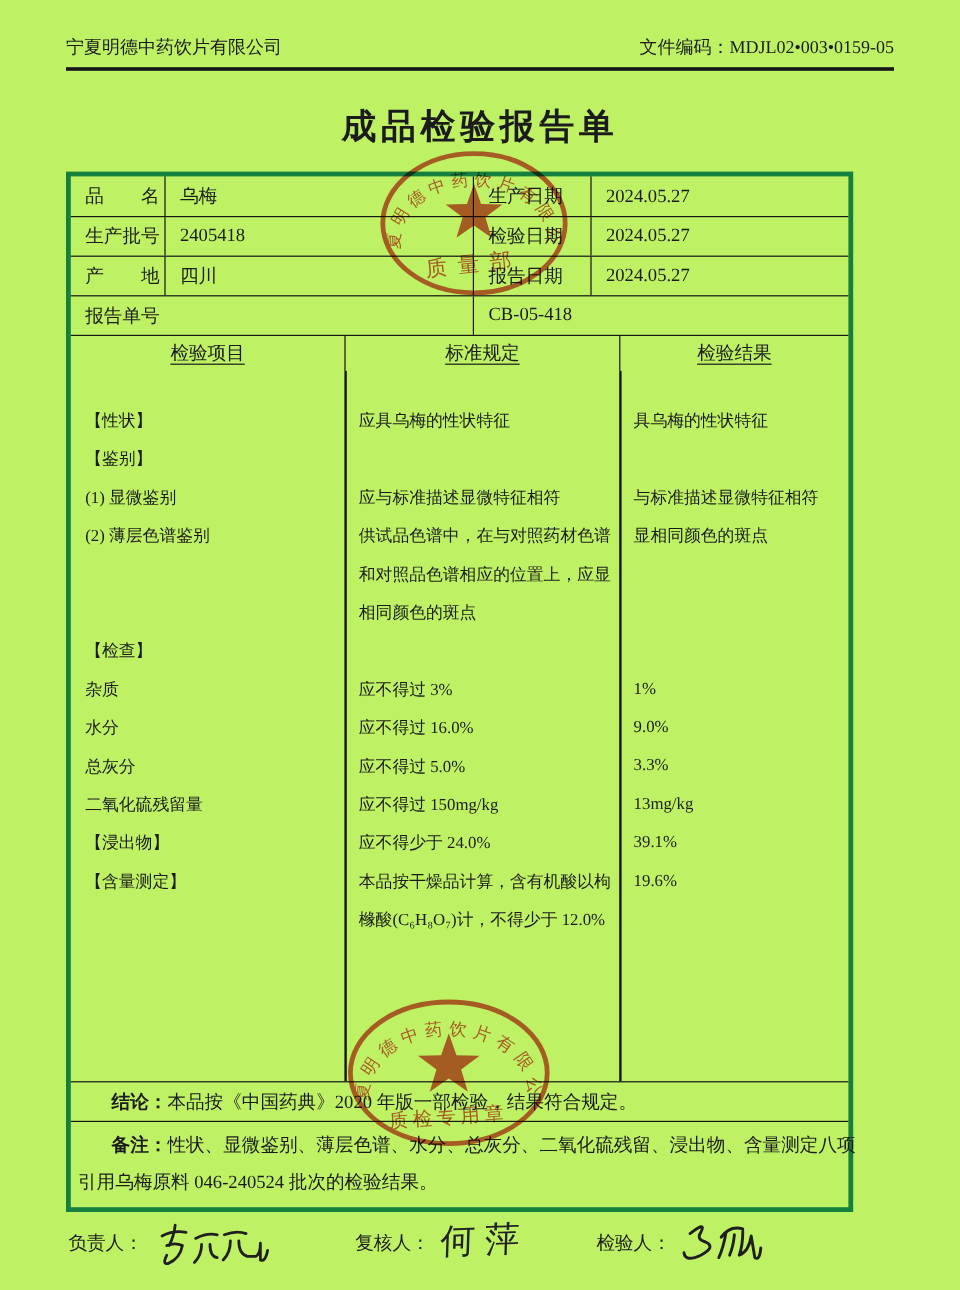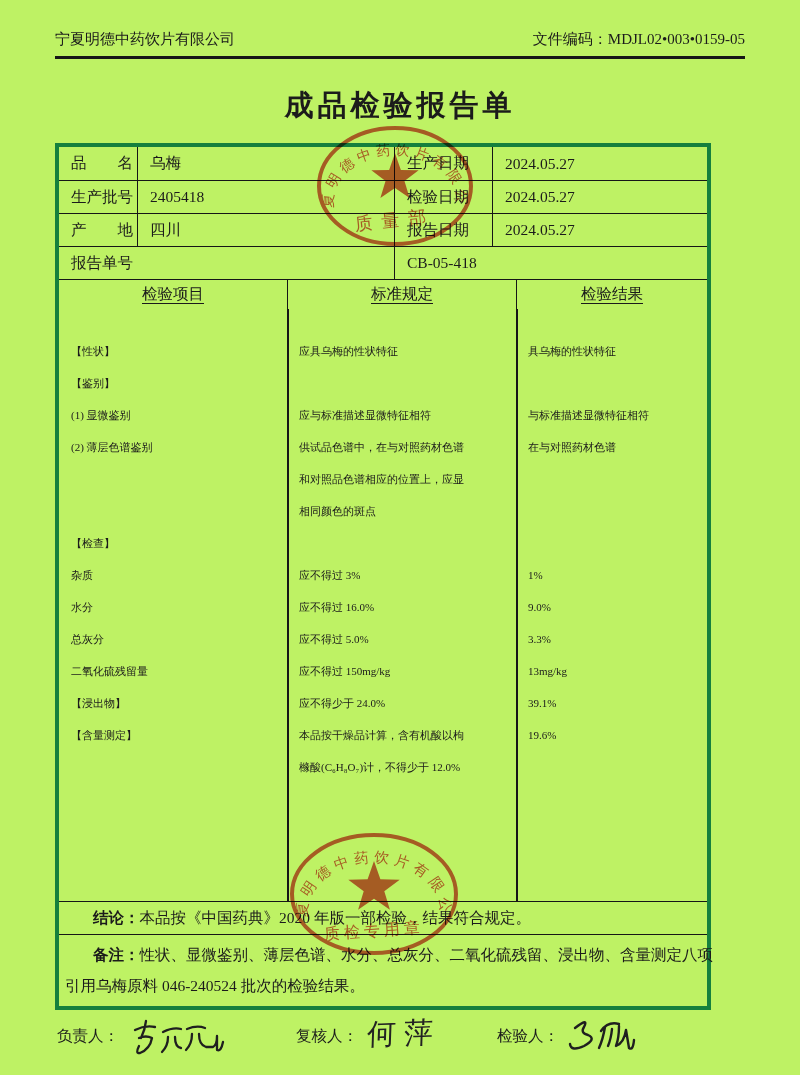--- a/index.html
+++ b/index.html
@@ -33,21 +33,21 @@
   .row.thead{ grid-template-columns:228px 229px 1fr; height:30px; }
   .cell { height:100%; display:flex; align-items:center; padding-left:12px; overflow:hidden; white-space:nowrap; }
   .cell.bl { border-left:1.5px solid #161616; }
   .cell.ctr { justify-content:center; padding-left:0;align-items:center; }
   .cell.ctr span { text-decoration:underline; text-underline-offset:4px; }
   
   .body { position:relative; height:592px; }
   .vline { position:absolute; top:0; bottom:0; width:1.5px; background:#161616; }
   .vline.v1 { left:228px; } .vline.v2 { left:457px; }
   .spacer { height:26px; }
-  .line { display:grid; grid-template-columns:228px 229px 1fr; height:32px; align-items:center; font-size:11px; }
+  .line { display:grid; grid-template-columns:228px 229px 1fr; height:32px; align-items:center; font-size:14px; }
   .line > div { padding-left:12px; white-space:nowrap; overflow:hidden; }
   
   .row.concl { grid-template-columns:1fr; height:33px; }
   .row.concl .cell { padding-left:34px; }
   .row.remark { display:block; height:72px; font-size:15.5px; padding:4px 10px 0 6px; line-height:31px; }
   .blab { font-weight:700; }
   .remark .l1 { padding-left:28px; white-space:nowrap; }
   .remark .l2 { white-space:nowrap; }
   
   .sigrow { position:absolute; top:1012px; left:55px; width:690px; height:58px; font-size:15.5px; }
@@ -124,21 +124,21 @@
           <div></div>
         </div>
       <div class="line">
           <div>(1) 显微鉴别</div>
           <div>应与标准描述显微特征相符</div>
           <div>与标准描述显微特征相符</div>
         </div>
       <div class="line">
           <div>(2) 薄层色谱鉴别</div>
           <div>供试品色谱中，在与对照药材色谱</div>
-          <div>在与对照药材色谱</div>
+          <div>显相同颜色的斑点</div>
         </div>
       <div class="line">
           <div></div>
           <div>和对照品色谱相应的位置上，应显</div>
           <div></div>
         </div>
       <div class="line">
           <div></div>
           <div>相同颜色的斑点</div>
           <div></div>

